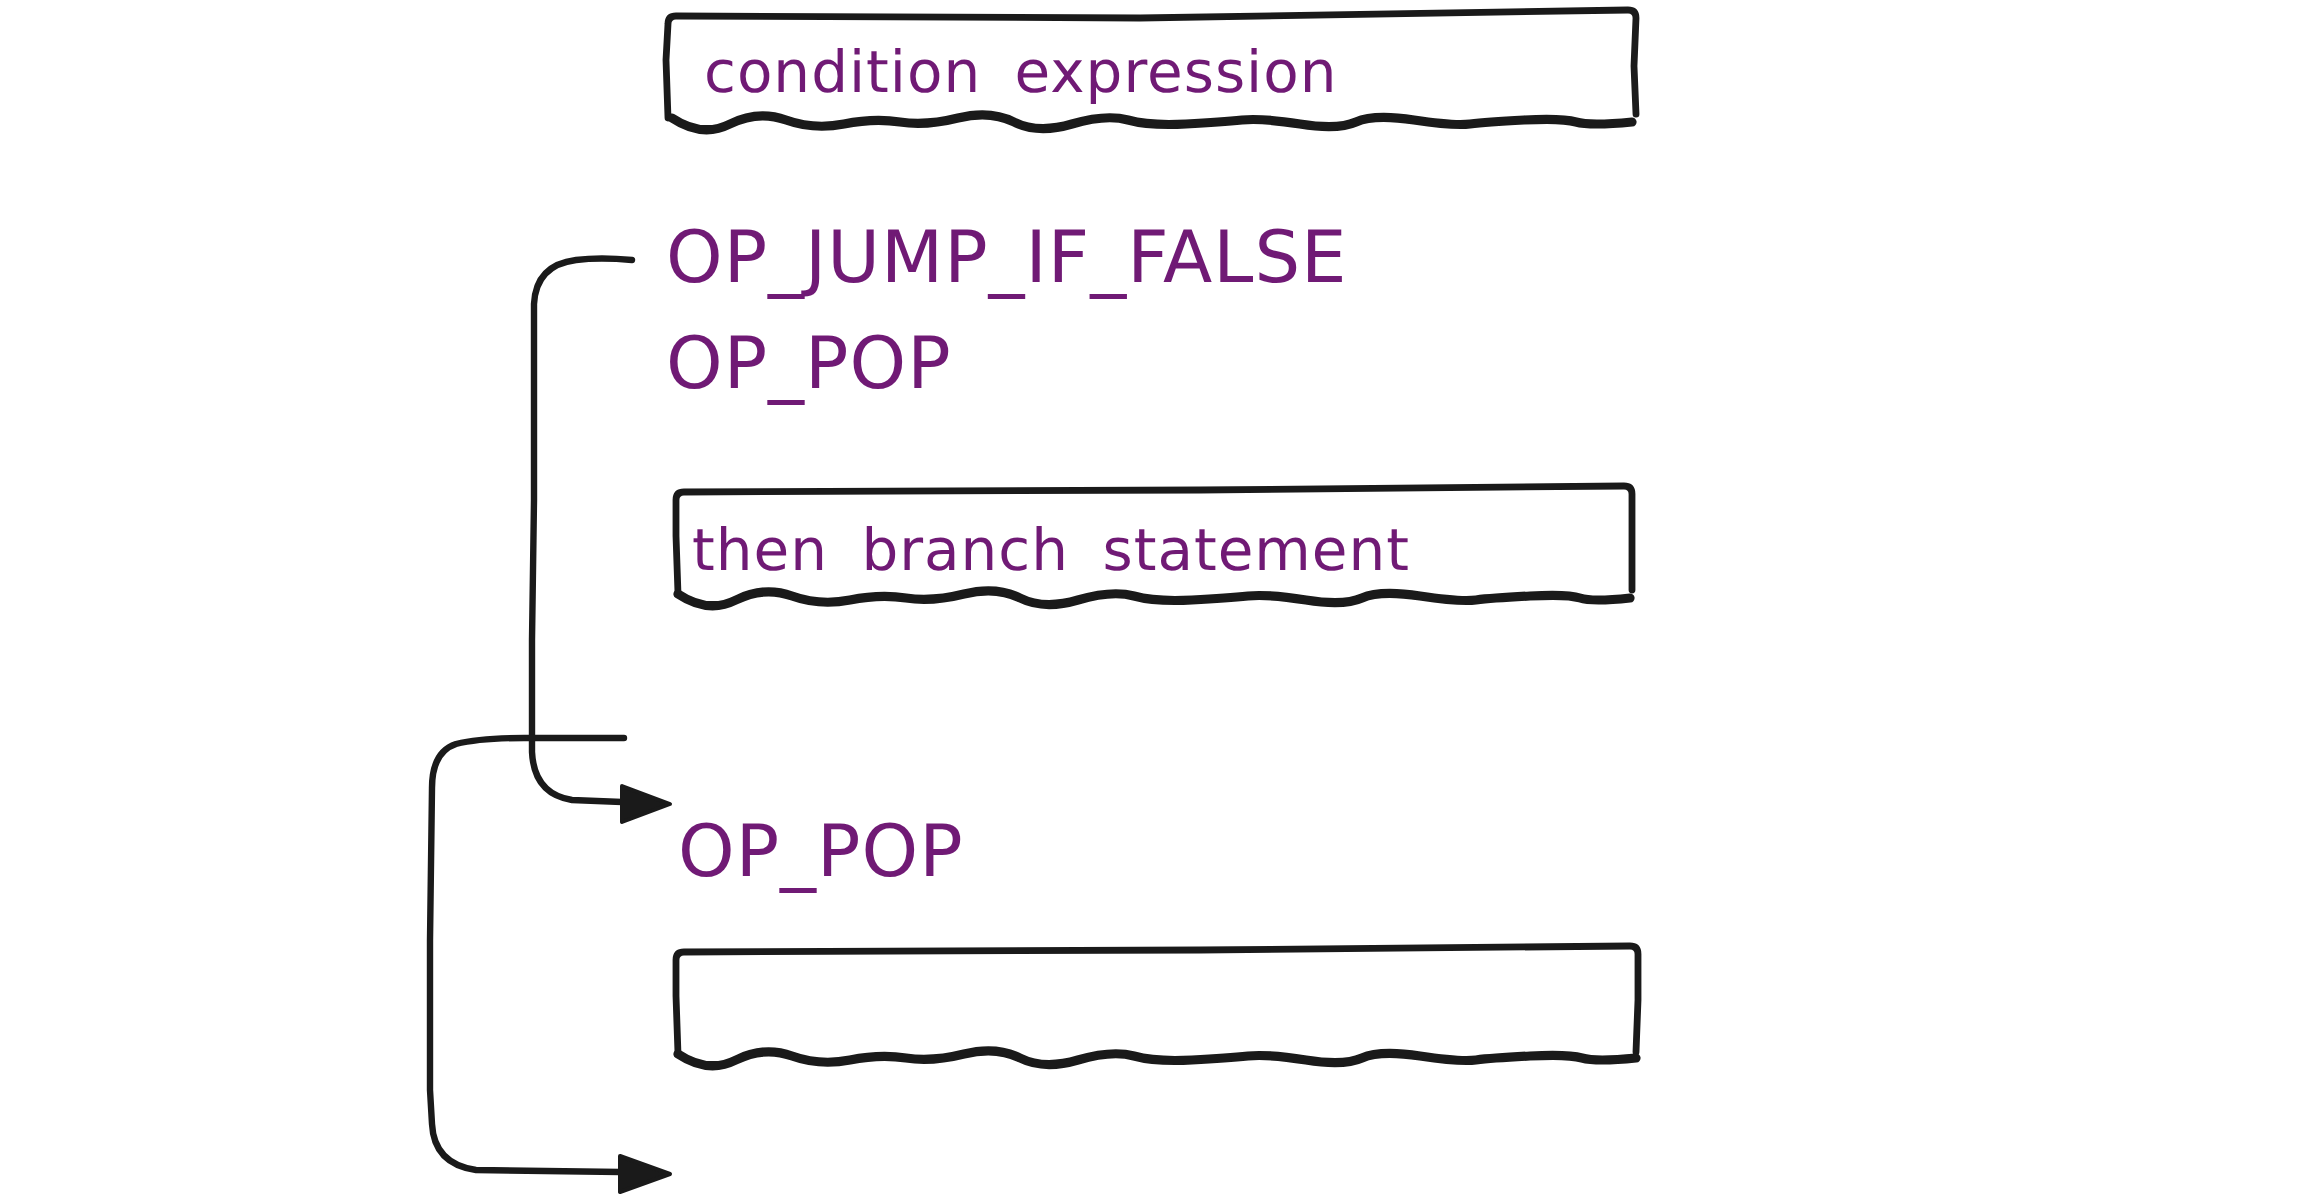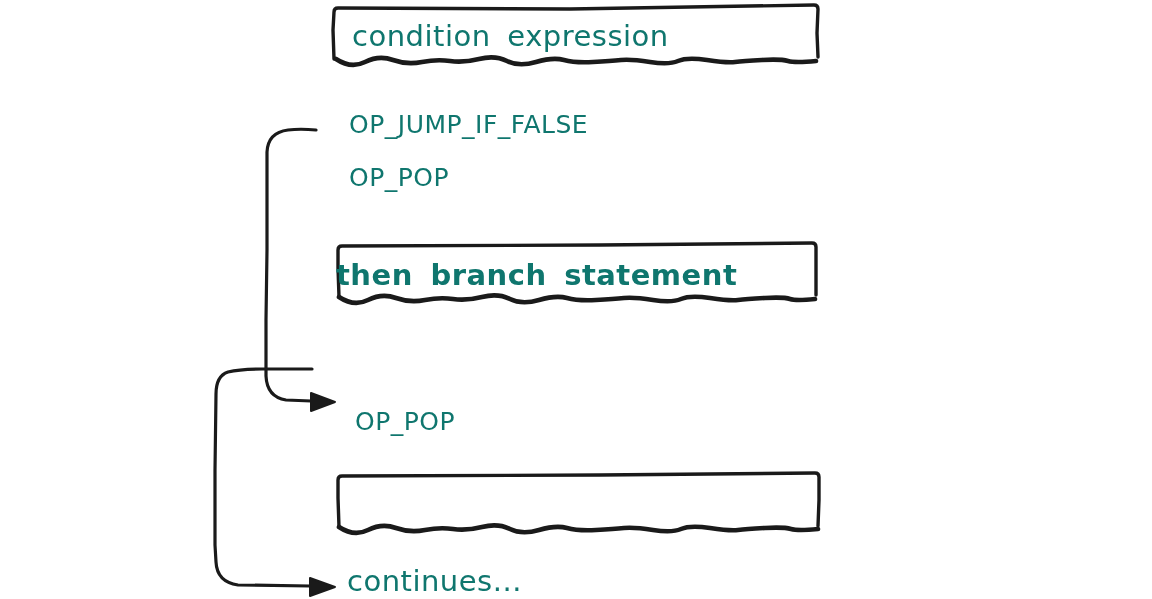--- a/index.html
+++ b/index.html
@@ -7,21 +7,21 @@
     padding: 0;
     background: #ffffff;
   }
   .canvas {
     position: relative;
     width: 1152px;
     height: 599px;
     background: #ffffff;
     overflow: hidden;
     font-family: "DejaVu Sans", sans-serif;
-    color: #0f766e;
+    color: #701a75;
   }
   .diagram-svg {
     position: absolute;
     left: 0;
     top: 0;
     width: 1152px;
     height: 599px;
   }
   .diagram-svg path.box-stroke {
     fill: none;
@@ -54,22 +54,21 @@
     position: absolute;
     white-space: nowrap;
     line-height: 1;
     letter-spacing: 0.5px;
   }
   .box-label {
     font-size: 29px;
     word-spacing: 7px;
   }
   .opcode-label {
-    font-size: 25px;
-    margin-left: 16px;
+    font-size: 36px;
   }
   .continues-label {
     font-size: 29px;
   }
 </style>
 </head>
 <body>
 
 <div class="canvas">
 
@@ -100,21 +99,20 @@
       <polygon class="arrow-head" points="310,578 335,587 310,596"></polygon>
     </g>
   </svg>
 
   <div class="label box-label" style="left:352px; top:22px;">condition expression</div>
 
   <div class="label opcode-label" style="left:333px; top:112px;">OP_JUMP_IF_FALSE</div>
 
   <div class="label opcode-label" style="left:333px; top:165px;">OP_POP</div>
 
-  <div class="label box-label" style="left:336px; top:261px;font-weight:bold;">then branch statement</div>
+  <div class="label box-label" style="left:346px; top:261px;">then branch statement</div>
 
 
   <div class="label opcode-label" style="left:339px; top:409px;">OP_POP</div>
 
 
-  <div class="label continues-label" style="left:347px; top:567px;">continues...</div>
 
 </div>
 
 </body></html>

